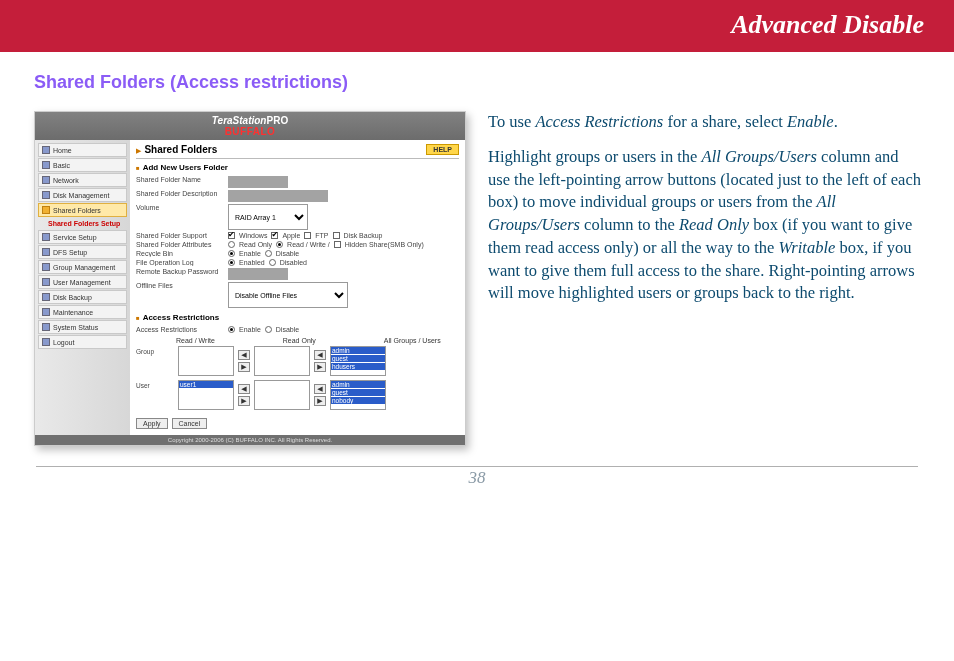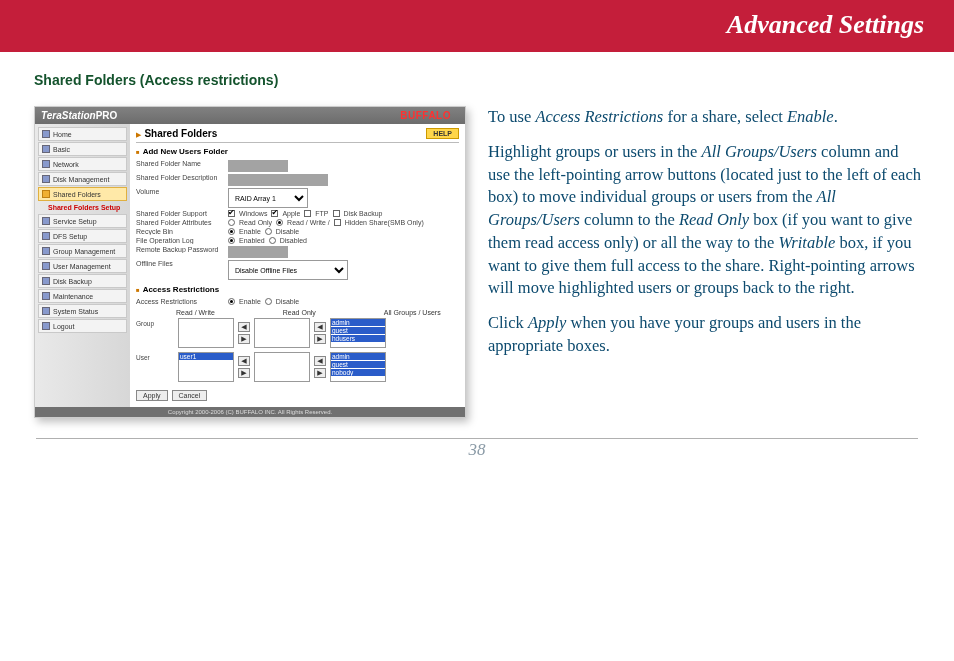--- a/index.html
+++ b/index.html
@@ -14,24 +14,24 @@
     background: #c41e3a;
     color: #fff;
     padding: 10px 30px 12px 0;
     text-align: right;
     font-style: italic;
     font-weight: bold;
     font-size: 26px;
     font-family: Georgia, serif;
   }
   .section-title {
-    color: #14532d;
+    color: #8b5cf6;
     font-family: Arial, Helvetica, sans-serif;
     font-weight: bold;
-    font-size: 14px;
+    font-size: 18px;
     padding: 20px 0 18px 34px;
   }
   .content {
     display: flex;
     padding: 0 30px 0 34px;
     gap: 22px;
   }
   .shot {
     width: 432px;
     background: #fff;
@@ -40,21 +40,22 @@
     font-family: Arial, sans-serif;
     font-size: 8px;
     color: #333;
   }
   .shot-header {
     display: flex;
     justify-content: space-between;
     align-items: center;
     background: linear-gradient(#818181, #6c6c6c);
     color: #fff;
-    padding: 3px 14px 3px 6px;
+    padding: 3px 6px 3px 6px;
+    flex-direction: column;
   }
   .shot-logo { font-weight: bold; font-size: 10px; font-style: italic; }
   .shot-logo .pro { font-weight: bold; font-style: normal; }
   .shot-brand { color: #ff3030; font-weight: bold; font-size: 10px; letter-spacing: 0.5px; }
   .shot-body { display: flex; }
   .sidebar {
     width: 95px;
     padding: 3px;
     background: linear-gradient(90deg, #e9e9e9, #d7d7d7);
   }
@@ -116,21 +117,21 @@
   .inp {
     border: 6px solid #a3a3a3;
     background: #fff;
     height: 11px;
     font-size: 7px;
     padding: 0 2px;
   }
   .sel {
     border: 1px solid #999;
     background: #fff;
-    height: 20px;
+    height: 26px;
     font-size: 7px;
     padding: 0 2px;
   }
   .chk { width: 7px; height: 7px; border: 1px solid #666; display: inline-block; background:#fff; position: relative; }
   .chk.on::after { content:"✔"; position:absolute; top:-3px; left:-1px; font-size:8px; color:#000; }
   .rad { width: 7px; height: 7px; border: 1px solid #666; border-radius:50%; display:inline-block; background:#fff; position:relative;}
   .rad.on::after { content:""; position:absolute; top:1px; left:1px; width:3px; height:3px; background:#000; border-radius:50%; }
   .ar-table { display:flex; gap:4px; align-items:flex-start; font-size:6.5px; }
   .ar-lbl { width: 38px; color:#444; padding-top:2px; }
   .listbox { border:1px solid #999; width:56px; height:30px; background:#fff; font-size:6.5px; overflow:hidden; }
@@ -166,21 +167,21 @@
     font-style: italic;
     color: #8a9aa6;
     font-size: 17px;
     font-family: Georgia, serif;
     margin-top: 1px;
   }
 </style>
 </head>
 <body>
 
-<div class="banner">Advanced Settings</div>
+<div class="banner">Advanced Disable</div>
 
 <div class="section-title">Shared Folders (Access restrictions)</div>
 
 <div class="content">
 
   <div class="shot">
     <div class="shot-header">
       <span class="shot-logo">
         <span>TeraStation</span><span class="pro">PRO</span>
       </span>
@@ -395,21 +396,18 @@
     <div class="shot-footer">Copyright 2000-2006 (C) BUFFALO INC. All Rights Reserved.</div>
   </div>
 
   <div class="text-col">
     <p>
       <span>To use </span><em>Access Restrictions</em><span> for a share, select </span><em>Enable</em><span>.</span>
     </p>
     <p>
       <span>Highlight groups or users in the </span><em>All Groups/Users</em><span> column and use the left-pointing arrow buttons (located just to the left of each box) to move individual groups or users from the </span><em>All Groups/Users</em><span> column to the </span><em>Read Only</em><span> box (if you want to give them read access only) or all the way to the </span><em>Writable</em><span> box, if you want to give them full access to the share.  Right-pointing arrows will move highlighted users or groups back to the right.</span>
     </p>
-    <p>
-      <span>Click </span><em>Apply</em><span> when you have your groups and users in the appropriate boxes.</span>
-    </p>
   </div>
 
 </div>
 
 <hr class="pg-divider">
 <div class="page-num">38</div>
 
 </body></html>

